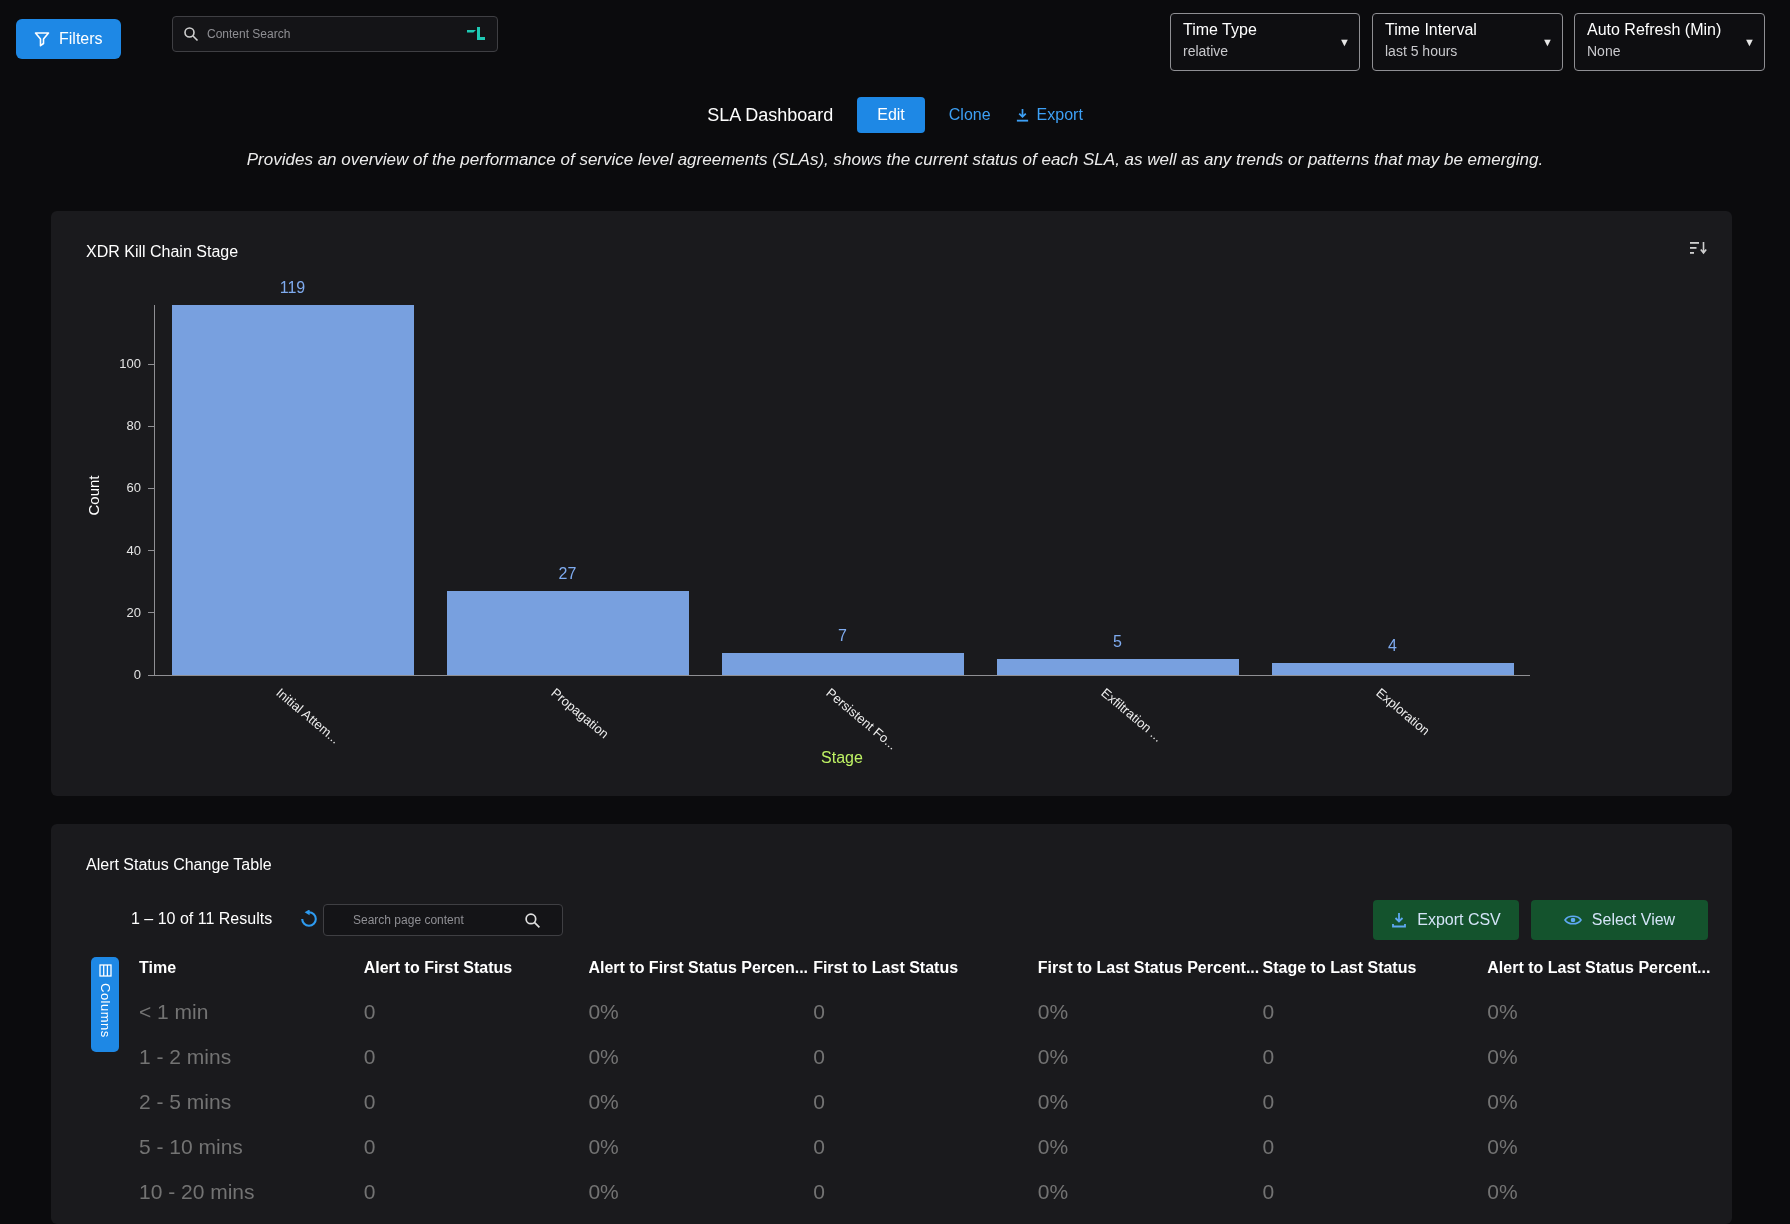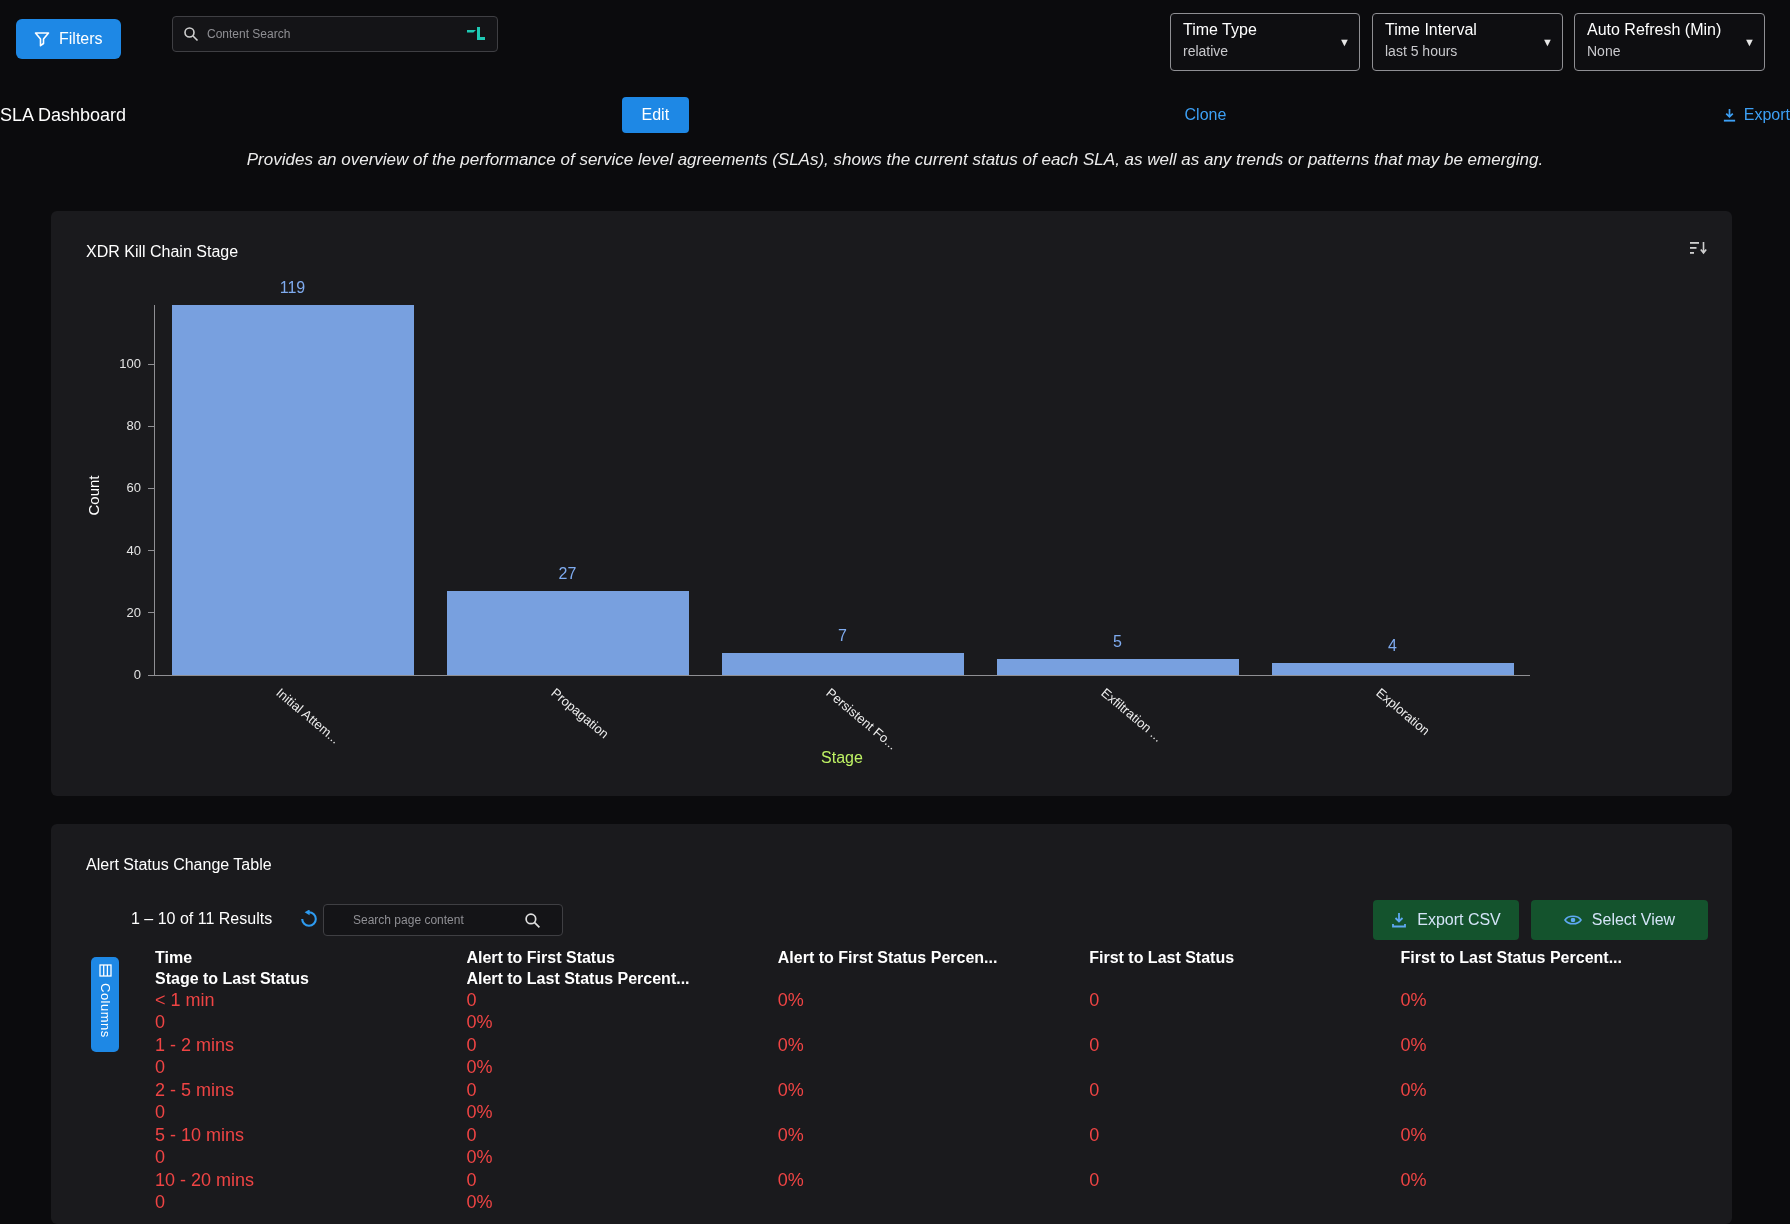--- a/index.html
+++ b/index.html
@@ -43,21 +43,21 @@
     position: absolute; right: 9px; top: 50%; transform: translateY(-50%);
     font-size: 11px; color: #e6e6e6;
   }
   #dd-time-type     { left: 1170px; top: 13px; width: 190px; }
   #dd-time-interval { left: 1372px; top: 13px; width: 191px; }
   #dd-auto-refresh  { left: 1574px; top: 13px; width: 191px; }
 
   
   #header-row {
     left: 0; right: 0; top: 96px; height: 38px;
-    display: flex; align-items: center; justify-content: space-between; gap: 24px;
+    display: flex; align-items: center; justify-content: center; gap: 24px;
   }
   #page-title { font-size: 18px; color: #fff; }
   #edit-btn { height: 36px; padding: 0 20px; border-radius: 4px; }
   .link-blue { color: #3da0f5; font-size: 16px; cursor: pointer; display: inline-flex; align-items: center; gap: 7px; }
 
   #description {
     left: 0; right: 0; top: 150px; text-align: center;
     font-style: italic; font-size: 17px; color: #ececec;
   }
 
@@ -112,25 +112,25 @@
   #columns-btn {
     position: absolute; left: 40px; top: 133px; width: 28px; height: 95px;
     background: #1e88e5; border-radius: 5px; cursor: pointer;
     display: flex; flex-direction: column; align-items: center; padding-top: 7px; gap: 6px;
   }
   #columns-btn .vtext {
     writing-mode: vertical-rl; font-size: 13px; color: #fff; letter-spacing: 0.5px;
   }
 
   #data-table { position: absolute; left: 88px; top: 123px; width: 1573px; }
-  .tr { display: grid; grid-template-columns: repeat(5, 1fr); align-items: center; margin-left: 16px; }
+  .tr { display: grid; grid-template-columns: repeat(7, 1fr); align-items: center; }
   #table-header-row { height: 42px; font-weight: bold; font-size: 16px; color: #fff; }
   #table-header-row .th { white-space: nowrap; overflow: hidden; cursor: pointer; padding-right: 10px; }
   #table-body .tr { height: 45px; }
-  #table-body .td { font-size: 18px; color: #ef4444; white-space: nowrap; overflow: hidden; padding-right: 20px; }
+  #table-body .td { font-size: 21px; color: #737373; white-space: nowrap; overflow: hidden; padding-right: 20px; }
 
   svg { display: block; }
 </style>
 </head>
 <body>
 
 <button class="btn-blue abs" id="filters-btn">
   <span>
     <svg width="16" height="16" viewBox="0 0 16 16">
         <path d="M1.5 2 h13 l-5 6 v4.5 l-3 2.2 v-6.7 z" fill="none" stroke="#fff" stroke-width="1.6" stroke-linejoin="round"></path>

